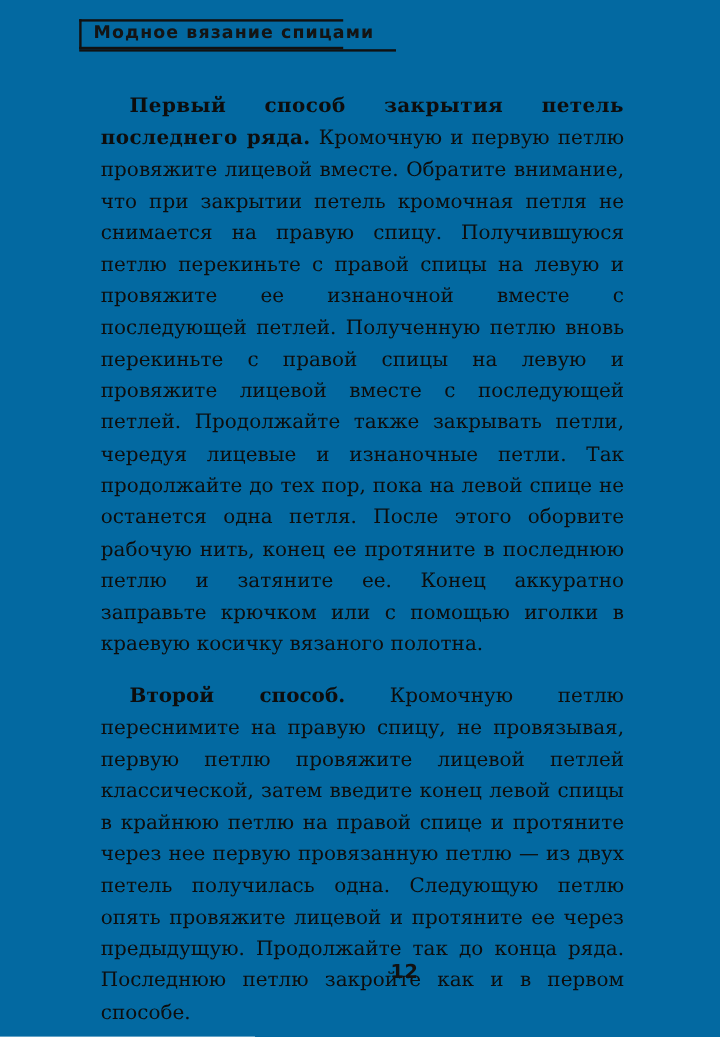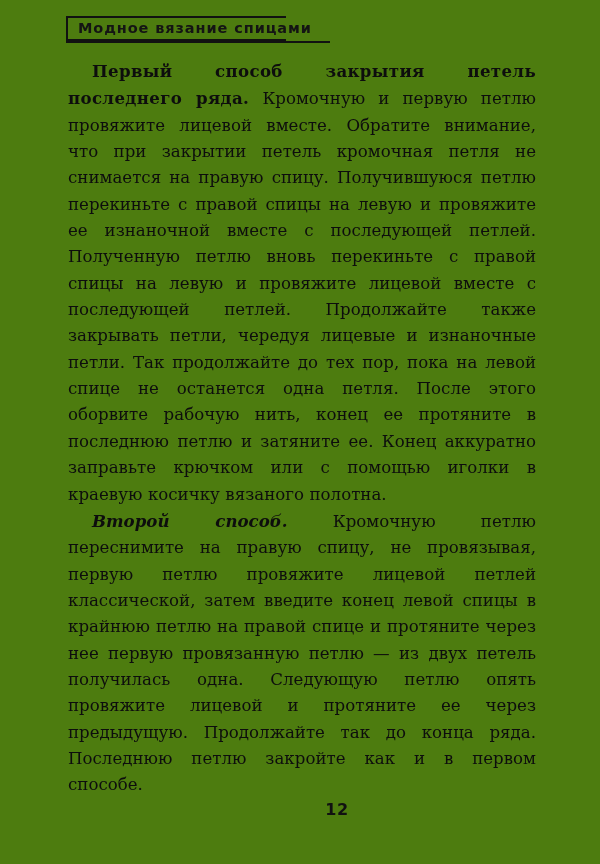--- a/index.html
+++ b/index.html
@@ -16,21 +16,21 @@
     font-family: "DejaVu Serif", "Liberation Serif", serif;
     color: #0d0d0d;
     -webkit-font-smoothing: none;
   }
 
   .page {
     position: absolute;
     inset: 0;
     width: 600px;
     height: 864px;
-    background: #4d7c0f;
+    background: #0369a1;
   }
 
   
   .runhead-wrap {
     position: absolute;
     left: 60px;
     top: 14px;
     width: 480px;
     height: 34px;
   }
@@ -67,36 +67,35 @@
   }
 
   
   .body-col {
     position: absolute;
     left: 68px;
     top: 58px;
     width: 468px;
   }
   p.para {
-    margin: 0;
+    margin: 16px;
     font-size: 16.6px;
     line-height: 26.35px;
     text-align: justify;
     text-justify: inter-word;
     letter-spacing: 0.02px;
     word-spacing: 0.2px;
     text-indent: 24px;
     hyphens: manual;
   }
   p.para + p.para {
     margin-top: 0px;
   }
   .b {
     font-weight: 700;
-    font-style: italic;
   }
   
   .lead {
     font-weight: 700;
     letter-spacing: 0.35px;
   }
 
   
   .folio {
     position: absolute;

